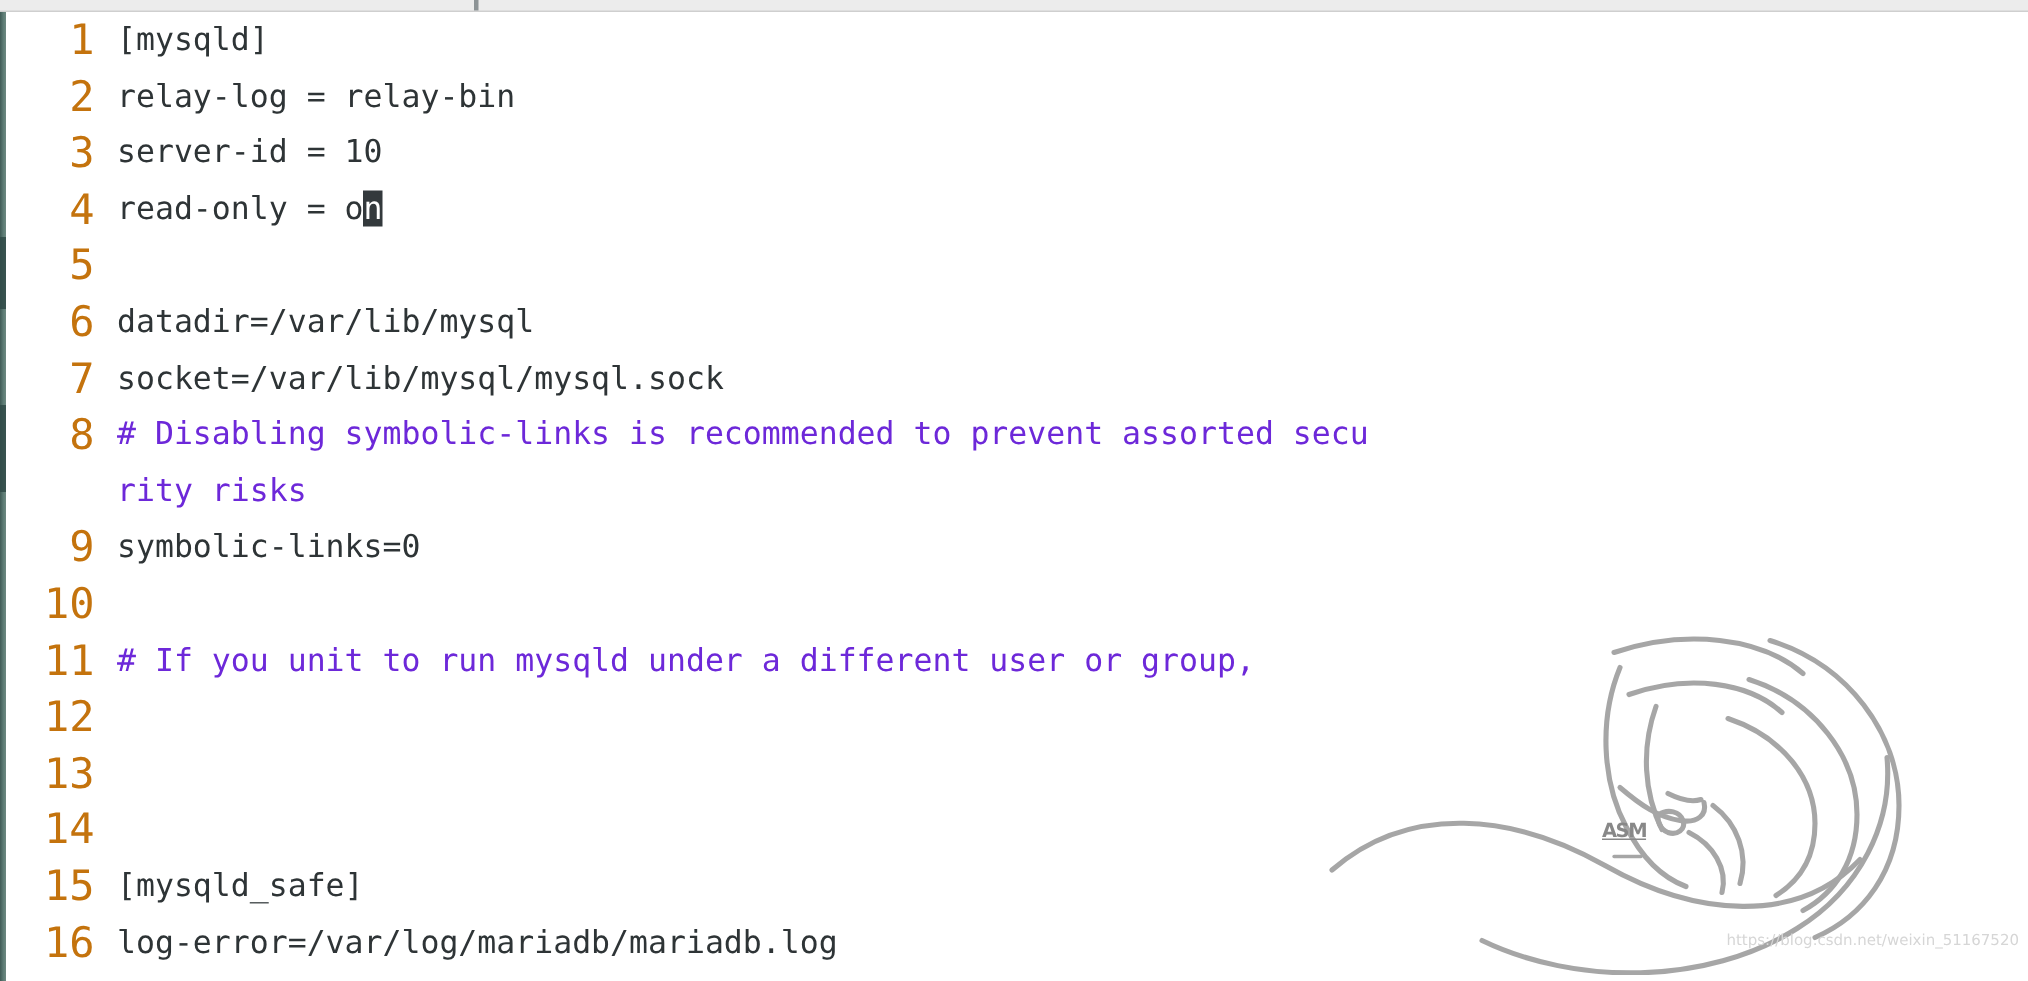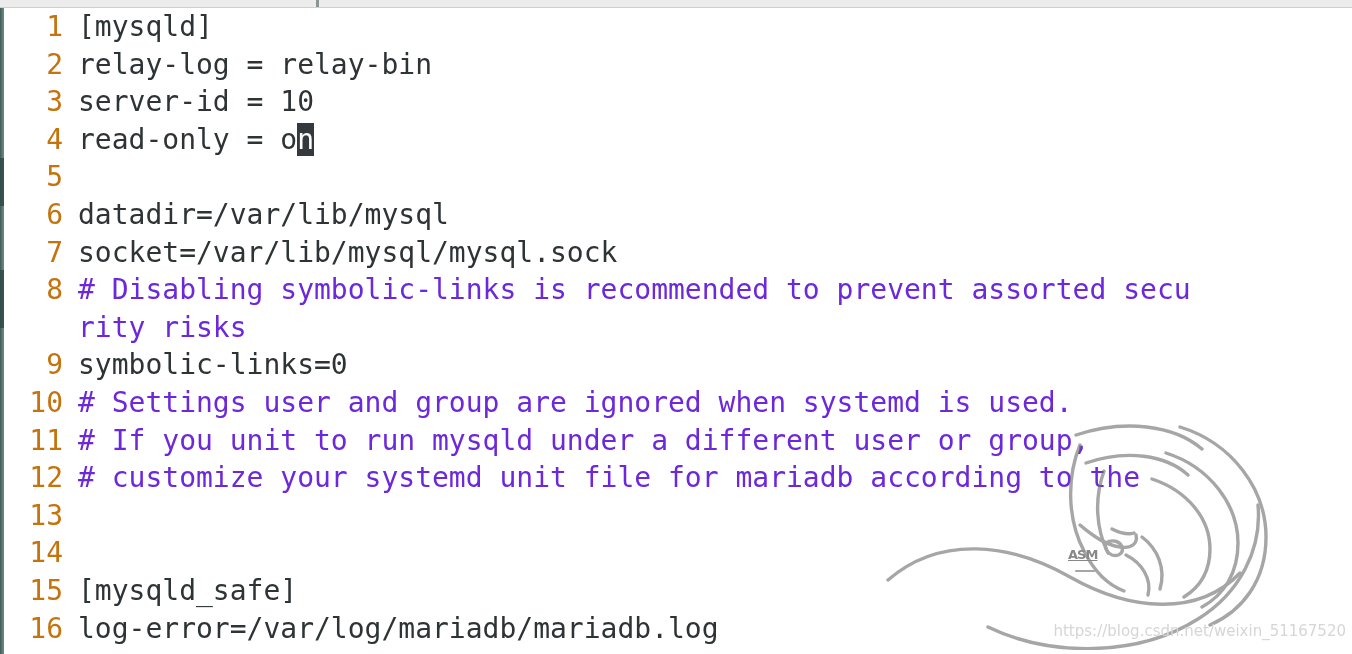--- a/index.html
+++ b/index.html
@@ -94,21 +94,21 @@
     color: #c4730d;
     font-size: 28px;
     font-family: "DejaVu Sans Mono", "Liberation Mono", monospace;
     line-height: 37.6px;
     user-select: none;
   }
 
   .line-text {
     flex: 0 0 auto;
     padding-left: 15px;
-    font-size: 28px;
+    font-size: 21px;
     font-family: "DejaVu Sans Mono", "Liberation Mono", monospace;
     line-height: 37.6px;
     letter-spacing: 0px;
     color: #2e3436;
     white-space: pre;
   }
   .line-text.comment { color: #6d28d9; }
   .line-text.wrapped-cont { padding-left: 15px; }
 
   .cursor-block {
@@ -127,21 +127,21 @@
     pointer-events: none;
     opacity: .62;
   }
   #watermark-logo svg { display: block; }
 
   #watermark-url {
     position: absolute;
     right: 6px;
     top: 622px;
     font-family: "DejaVu Sans", "Liberation Sans", sans-serif;
-    font-size: 15px;
+    font-size: 10px;
     color: #d6d6d6;
     white-space: nowrap;
     pointer-events: none;
     user-select: none;
   }
 </style>
 </head>
 <body>
 
 <div id="editor-window">
@@ -160,23 +160,23 @@
   <div class="code-line"><div class="gutter">1</div><div class="line-text">[mysqld]</div></div>
       <div class="code-line"><div class="gutter">2</div><div class="line-text">relay-log = relay-bin</div></div>
       <div class="code-line"><div class="gutter">3</div><div class="line-text">server-id = 10</div></div>
       <div class="code-line"><div class="gutter">4</div><div class="line-text"><span>read-only = o</span><span class="cursor-block">n</span></div></div>
       <div class="code-line"><div class="gutter">5</div><div class="line-text"></div></div>
       <div class="code-line"><div class="gutter">6</div><div class="line-text">datadir=/var/lib/mysql</div></div>
       <div class="code-line"><div class="gutter">7</div><div class="line-text">socket=/var/lib/mysql/mysql.sock</div></div>
       <div class="code-line"><div class="gutter">8</div><div class="line-text comment"># Disabling symbolic-links is recommended to prevent assorted secu</div></div>
       <div class="code-line"><div class="gutter"></div><div class="line-text comment wrapped-cont">rity risks</div></div>
       <div class="code-line"><div class="gutter">9</div><div class="line-text">symbolic-links=0</div></div>
-      <div class="code-line"><div class="gutter">10</div><div class="line-text comment"># Settings user and group are ignored when systemd is used.</div></div>
+      <div class="code-line"><div class="gutter">10</div></div>
       <div class="code-line"><div class="gutter">11</div><div class="line-text comment"># If you unit to run mysqld under a different user or group,</div></div>
-      <div class="code-line"><div class="gutter">12</div><div class="line-text comment"># customize your systemd unit file for mariadb according to the</div></div>
+      <div class="code-line"><div class="gutter">12</div></div>
       <div class="code-line"><div class="gutter">13</div></div>
       <div class="code-line"><div class="gutter">14</div><div class="line-text"></div></div>
       <div class="code-line"><div class="gutter">15</div><div class="line-text">[mysqld_safe]</div></div>
       <div class="code-line"><div class="gutter">16</div><div class="line-text">log-error=/var/log/mariadb/mariadb.log</div></div>
       <div class="code-line"><div class="gutter">17</div><div class="line-text"></div></div>
     </div>
 
   <div id="watermark-logo">
     <svg width="410" height="245" viewBox="0 0 410 245" xmlns="http://www.w3.org/2000/svg" fill="none" stroke="#707070" stroke-width="3.4" stroke-linecap="round" stroke-linejoin="round">
 

